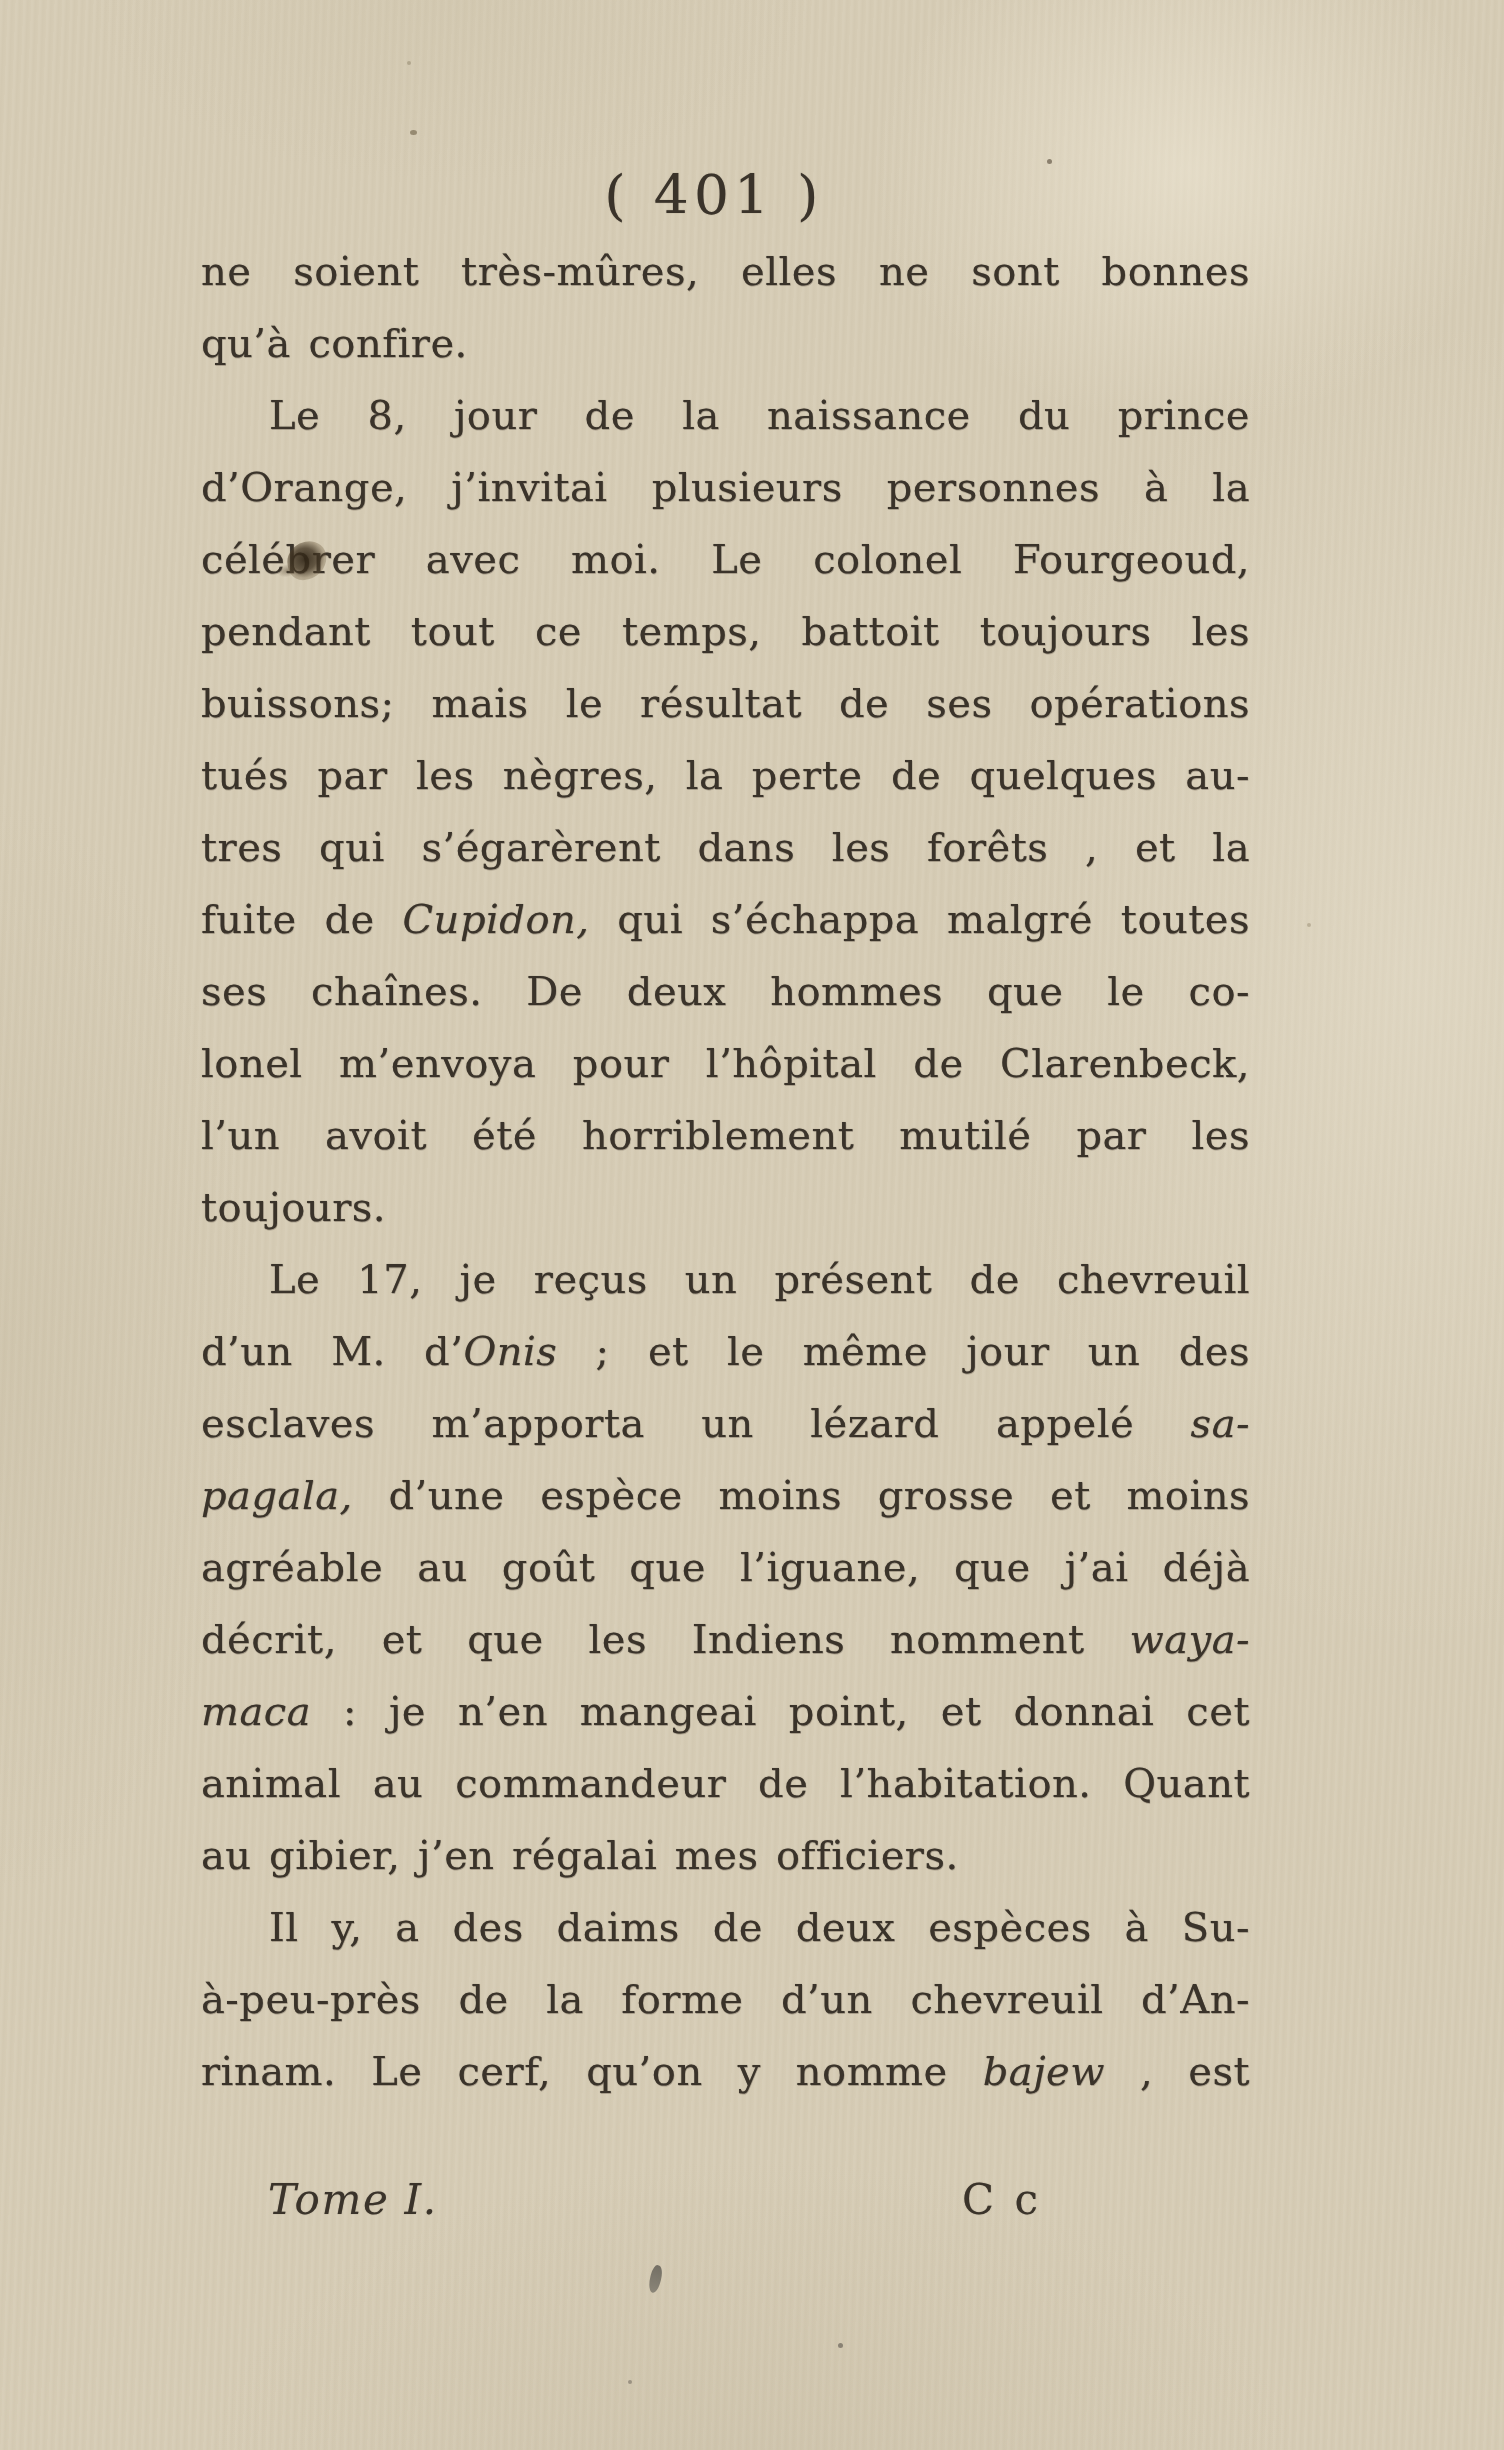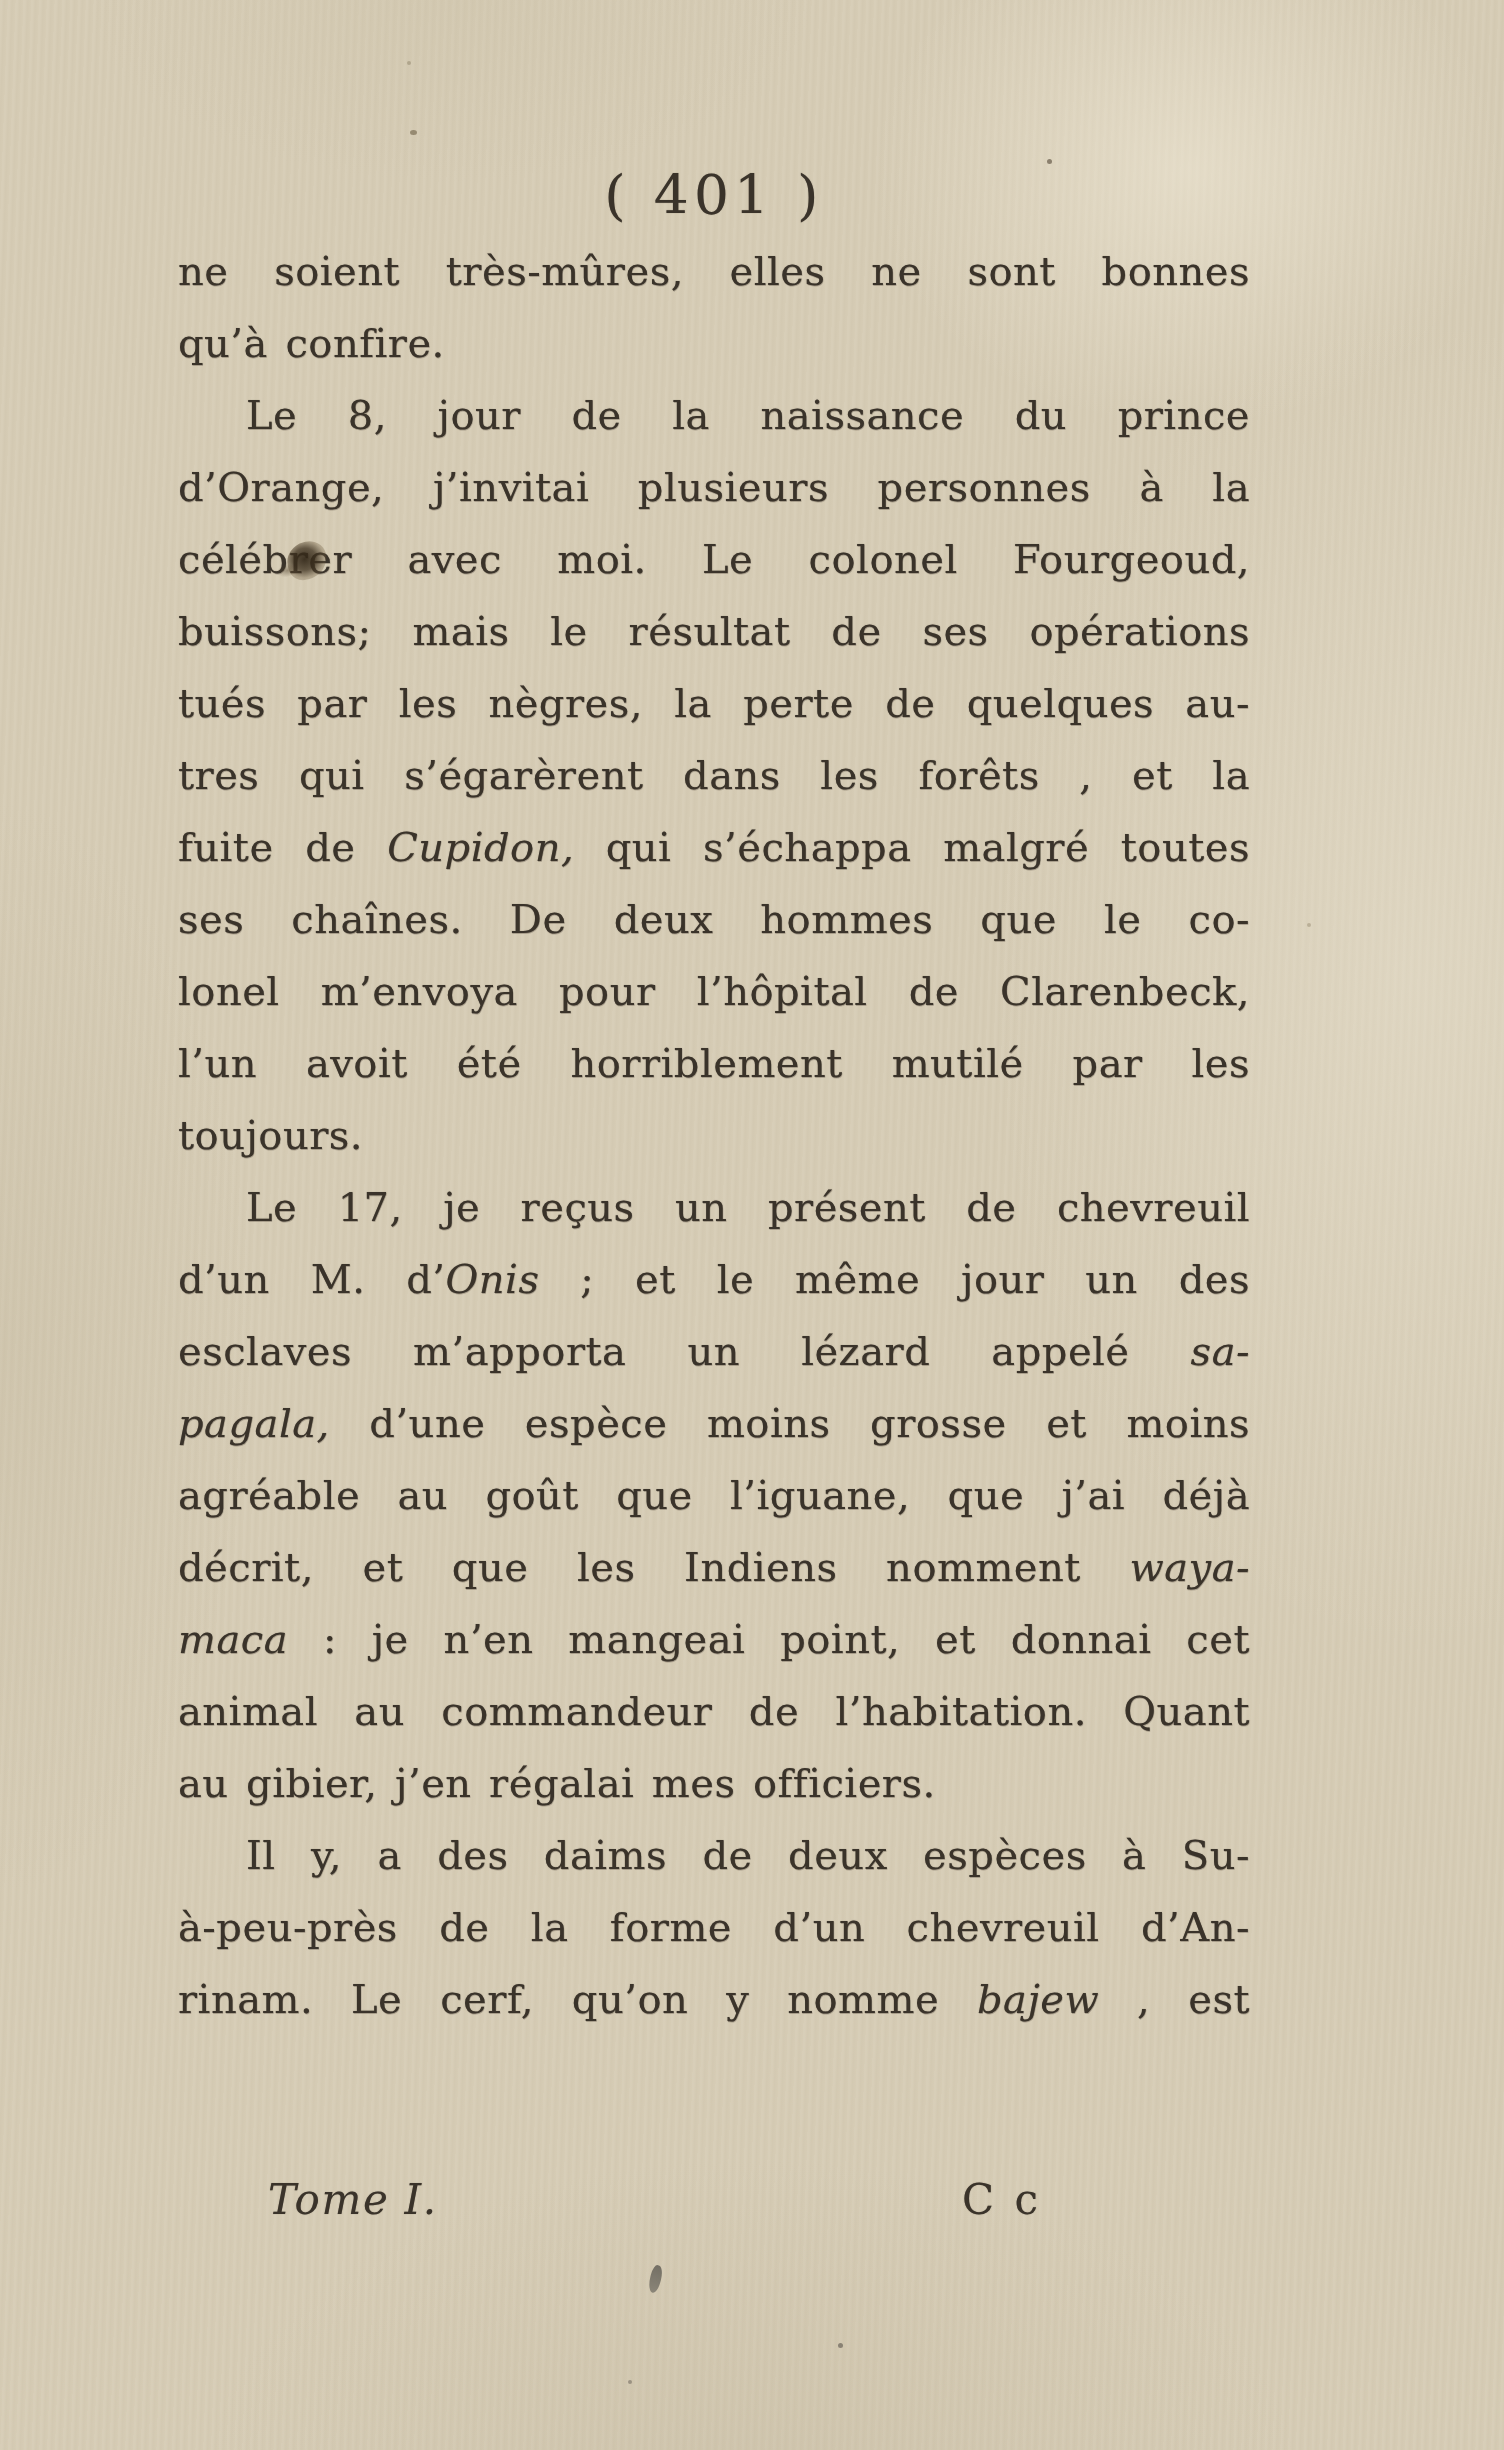--- a/index.html
+++ b/index.html
@@ -25,21 +25,21 @@
     position:absolute;top:170px;left:178px;width:1072px;
     text-align:center;font-size:55px;line-height:50px;letter-spacing:5.2px;
     text-shadow:0 0 0.9px rgba(58,49,40,.55);
   }
   .textblock{
     position:absolute;top:235px;left:178px;width:1072px;
     font-size:40px;line-height:72px;
     letter-spacing:0.5px;word-spacing:4.3px;
     text-shadow:0 0 0.9px rgba(58,49,40,.5), 0.5px 0.7px 0.6px rgba(58,49,40,.25);
   }
-  .line{white-space:normal;}
+  .line{white-space:normal;margin-left:23px;}
   .line.j{text-align:justify;text-align-last:justify;}
   .line.ind{text-indent:68px;}
   .it{font-style:italic;}
   .pagefoot{
     position:absolute;top:2175px;left:0;width:1391px;height:61px;
     font-size:42px;line-height:50px;
     text-shadow:0 0 0.9px rgba(58,49,40,.5);
   }
   .tome{position:absolute;left:268px;top:0;font-style:italic;letter-spacing:1.7px;}
   .sig{position:absolute;left:962px;top:0;letter-spacing:3.5px;}
@@ -76,20 +76,21 @@
 <div class="page">
 
   <div class="pagehead">( 401 )</div>
 
   <div class="textblock">
       <div class="line j"><span>ne soient très-mûres, elles ne sont bonnes</span></div>
       <div class="line"><span>qu’à confire.</span></div>
       <div class="line j ind"><span>Le 8, jour de la naissance du prince</span></div>
       <div class="line j"><span>d’Orange, j’invitai plusieurs personnes à la</span></div>
       <div class="line j"><span>célébrer avec moi. Le colonel Fourgeoud,</span></div>
+      <div class="line j"><span>pendant tout ce temps, battoit toujours les</span></div>
       <div class="line j"><span>buissons; mais le résultat de ses opérations</span></div>
       <div class="line j"><span>tués par les nègres, la perte de quelques au-</span></div>
       <div class="line j"><span>tres qui s’égarèrent dans les forêts , et la</span></div>
       <div class="line j"><span>fuite de </span><span class="it">Cupidon,</span><span> qui s’échappa malgré toutes</span></div>
       <div class="line j"><span>ses chaînes. De deux hommes que le co-</span></div>
       <div class="line j"><span>lonel m’envoya pour l’hôpital de Clarenbeck,</span></div>
       <div class="line j"><span>l’un avoit été horriblement mutilé par les</span></div>
       <div class="line"><span>toujours.</span></div>
       <div class="line j ind"><span>Le 17, je reçus un présent de chevreuil</span></div>
       <div class="line j"><span>d’un M. d’</span><span class="it">Onis</span><span> ; et le même jour un des</span></div>

